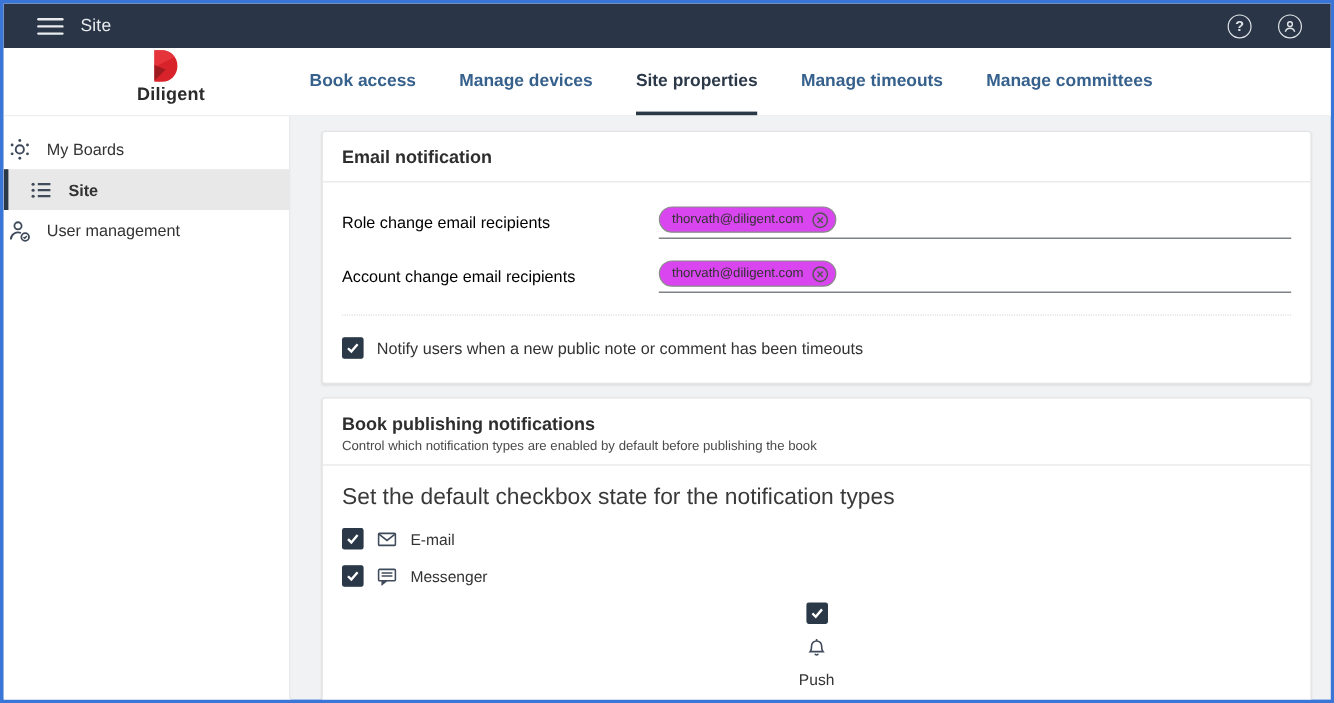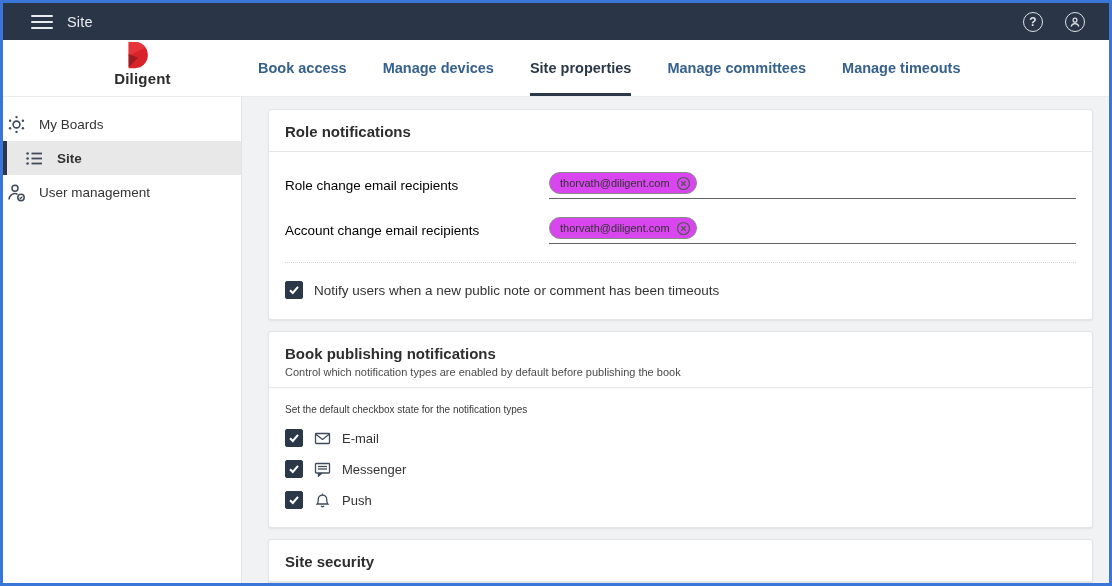--- a/index.html
+++ b/index.html
@@ -45,23 +45,23 @@
   .field-input { flex:1; border-bottom:1px solid #5f6368; padding-bottom:4px; min-height:26px; display:flex; align-items:center; }
   .chip { display:inline-flex; align-items:center; gap:6px; border:1px solid #8a8a8a; border-radius:12px; height:22px; padding:0 5px 0 10px; font-size:11px; color:#333; background:#d946ef; }
   .chip-x { width:15px; height:15px; color:#555; cursor:pointer; display:flex; }
   .dotted-divider { border-top:1px dotted #d4d4d4; margin:14px 0 18px; }
 
   .check-row { display:flex; align-items:center; gap:11px; font-size:13.5px; color:#333; margin:4px 0; }
   .checkbox { width:18px; height:18px; border-radius:2px; flex:0 0 auto; cursor:pointer; display:flex; align-items:center; justify-content:center; }
   .checkbox.checked { background:#2b3848; border:1px solid #2b3848; }
   .checkbox svg { width:12px; height:12px; }
 
-  .instruction { font-size:10px; color:#3a3a3a; margin:4px 0 14px; }
+  .instruction { font-size:19px; color:#3a3a3a; margin:4px 0 14px; }
   .type-row { display:flex; align-items:center; gap:11px; margin-bottom:13px; font-size:13px; color:#333; }
-  .type-row:last-child { margin-bottom:2px; }
+  .type-row:last-child { margin-bottom:2px;flex-direction:column; }
   .type-icon { width:17px; height:17px; color:#3f4a5a; display:flex; }
 </style>
 </head>
 <body>
 
 <div class="frame">
 
   <div class="topbar">
     <div class="hamburger">
         <span></span>
@@ -86,22 +86,22 @@
         <path d="M6 2 L13 2 A13.5 14 0 0 1 13 30 L6 30 Z" fill="#d8232a"></path>
         <path d="M6 2 L13 2 A13.5 14 0 0 1 24 8 L6 17 Z" fill="#e8373d" opacity="0.85"></path>
         <path d="M6 15 L16 19 L6 29 Z" fill="#9e1b20"></path>
       </svg>
       <span class="brand-name">Diligent</span>
     </div>
     <div class="tabs">
       <div class="tab">Book access</div>
       <div class="tab">Manage devices</div>
       <div class="tab active">Site properties</div>
+      <div class="tab">Manage timeouts</div>
       <div class="tab">Manage committees</div>
-      <div class="tab">Manage timeouts</div>
     </div>
   </div>
 
   <div class="body-row">
 
     <div class="sidebar">
       <div class="side-item">
         <svg viewBox="0 0 19 19" fill="currentColor">
           <circle cx="9.5" cy="9.5" r="3.4" fill="none" stroke="currentColor" stroke-width="1.6"></circle>
           <circle cx="9.5" cy="2.1" r="1.2"></circle>
@@ -132,21 +132,21 @@
           <path d="M12.6 14.6 l1 1 l1.8 -2" stroke-width="1.2"></path>
         </svg>
         <span>User management</span>
       </div>
     </div>
 
     <div class="main">
 
       <div class="card">
         <div class="card-head">
-          <div class="card-title">Role notifications</div>
+          <div class="card-title">Email notification</div>
         </div>
         <div class="card-divider"></div>
         <div class="card-body">
           <div class="field-row">
             <div class="field-label">Role change email recipients</div>
             <div class="field-input">
               <span class="chip">
                 <span>thorvath@diligent.com</span>
                 <span class="chip-x">
                   <svg viewBox="0 0 16 16" fill="none" stroke="currentColor" stroke-width="1.3">

